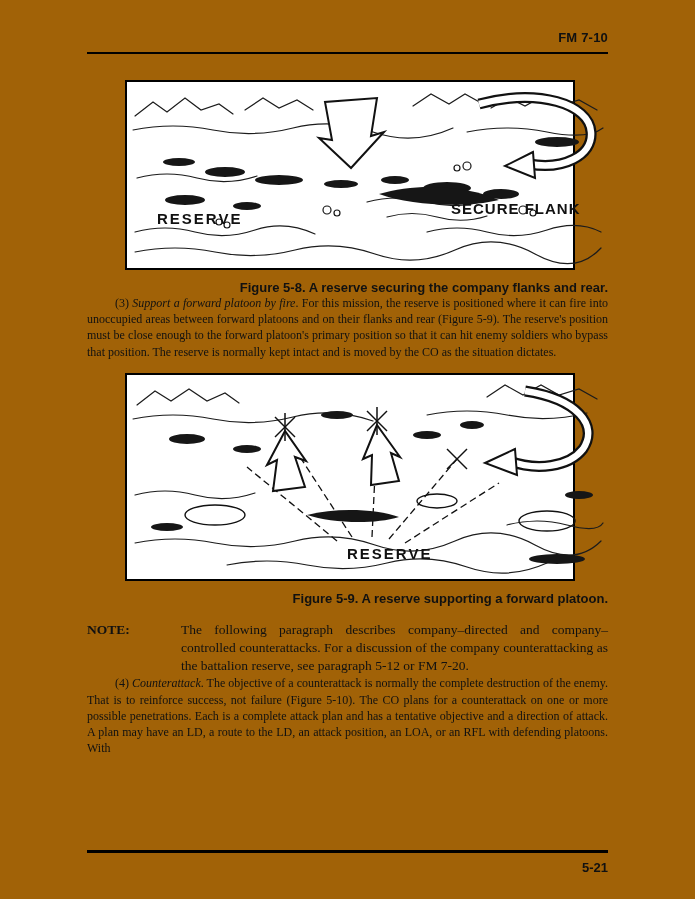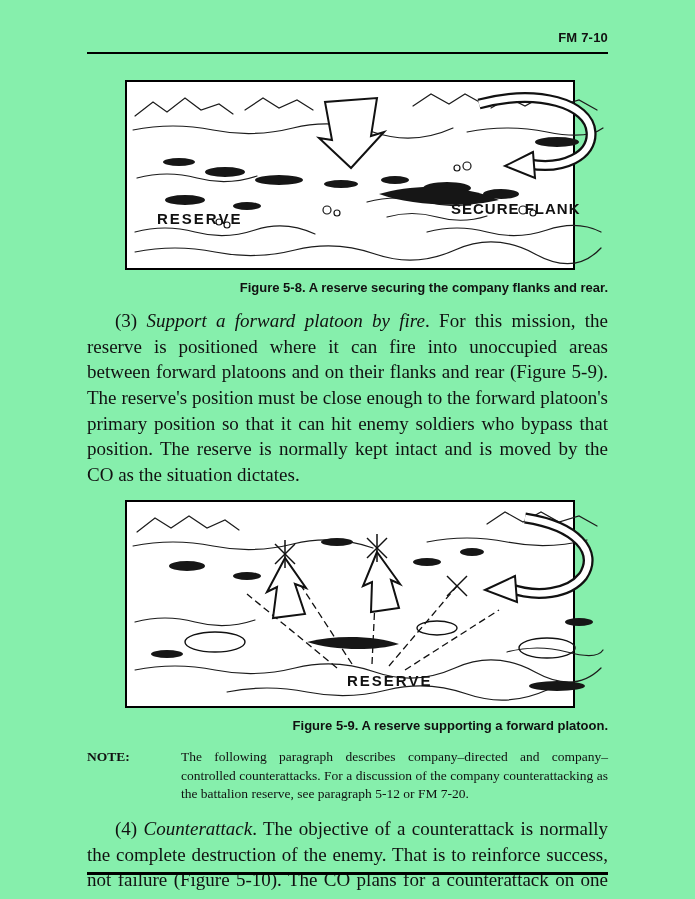--- a/index.html
+++ b/index.html
@@ -5,21 +5,21 @@
   * { margin:0; padding:0; box-sizing:border-box; }
   html,body { background:#ffffff; }
   body {
     width:695px; height:899px;
     font-family:"Liberation Serif", serif;
     color:#111;
   }
   .page {
     position:relative;
     width:695px; height:899px;
-    background:#86efac;
+    background:#a16207;
     padding:30px 87px 0 87px;
     overflow:hidden;
   }
   .header-row {
     text-align:right;
     font-family:"Liberation Sans", sans-serif;
     font-weight:bold;
     font-size:13px;
     letter-spacing:.2px;
   }
@@ -37,24 +37,23 @@
   .figure-box.second { margin-top:13px; }
   .figure-box svg { display:block; }
   .figure-caption {
     text-align:right;
     font-family:"Liberation Sans", sans-serif;
     font-weight:bold;
     font-size:13px;
     margin-top:10px;
   }
   .body-text {
-    font-size:19px;
+    font-size:12px;
     line-height:1.35;
     text-align:justify;
-    margin-top:13px;
     text-indent:28px;
   }
   .note {
     display:flex;
     margin-top:15px;
     font-size:13.5px;
     line-height:1.35;
   }
   .note-label { font-weight:bold; flex:0 0 94px; }
   .note-text  { flex:1; text-align:justify; }
@@ -193,15 +192,16 @@
 
   <div class="note">
     <div class="note-label">NOTE:</div>
     <div class="note-text">The following paragraph describes company–directed and company–controlled counterattacks. For a discussion of the company counterattacking as the battalion reserve, see paragraph 5-12 or FM 7-20.</div>
   </div>
 
   <p class="body-text"><span>(4) </span><i>Counterattack</i><span>. The objective of a counterattack is normally the complete destruction of the enemy. That is to reinforce success, not failure (Figure 5-10). The CO plans for a counterattack on one or more possible penetrations. Each is a complete attack plan and has a tentative objective and a direction of attack. A plan may have an LD, a route to the LD, an attack position, an LOA, or an RFL with defending platoons. With</span></p>
 
   <div class="footer">
     <hr class="footer-rule">
+    <div class="footer-page">5-21</div>
   </div>
 
 </div>
 
 </body></html>

